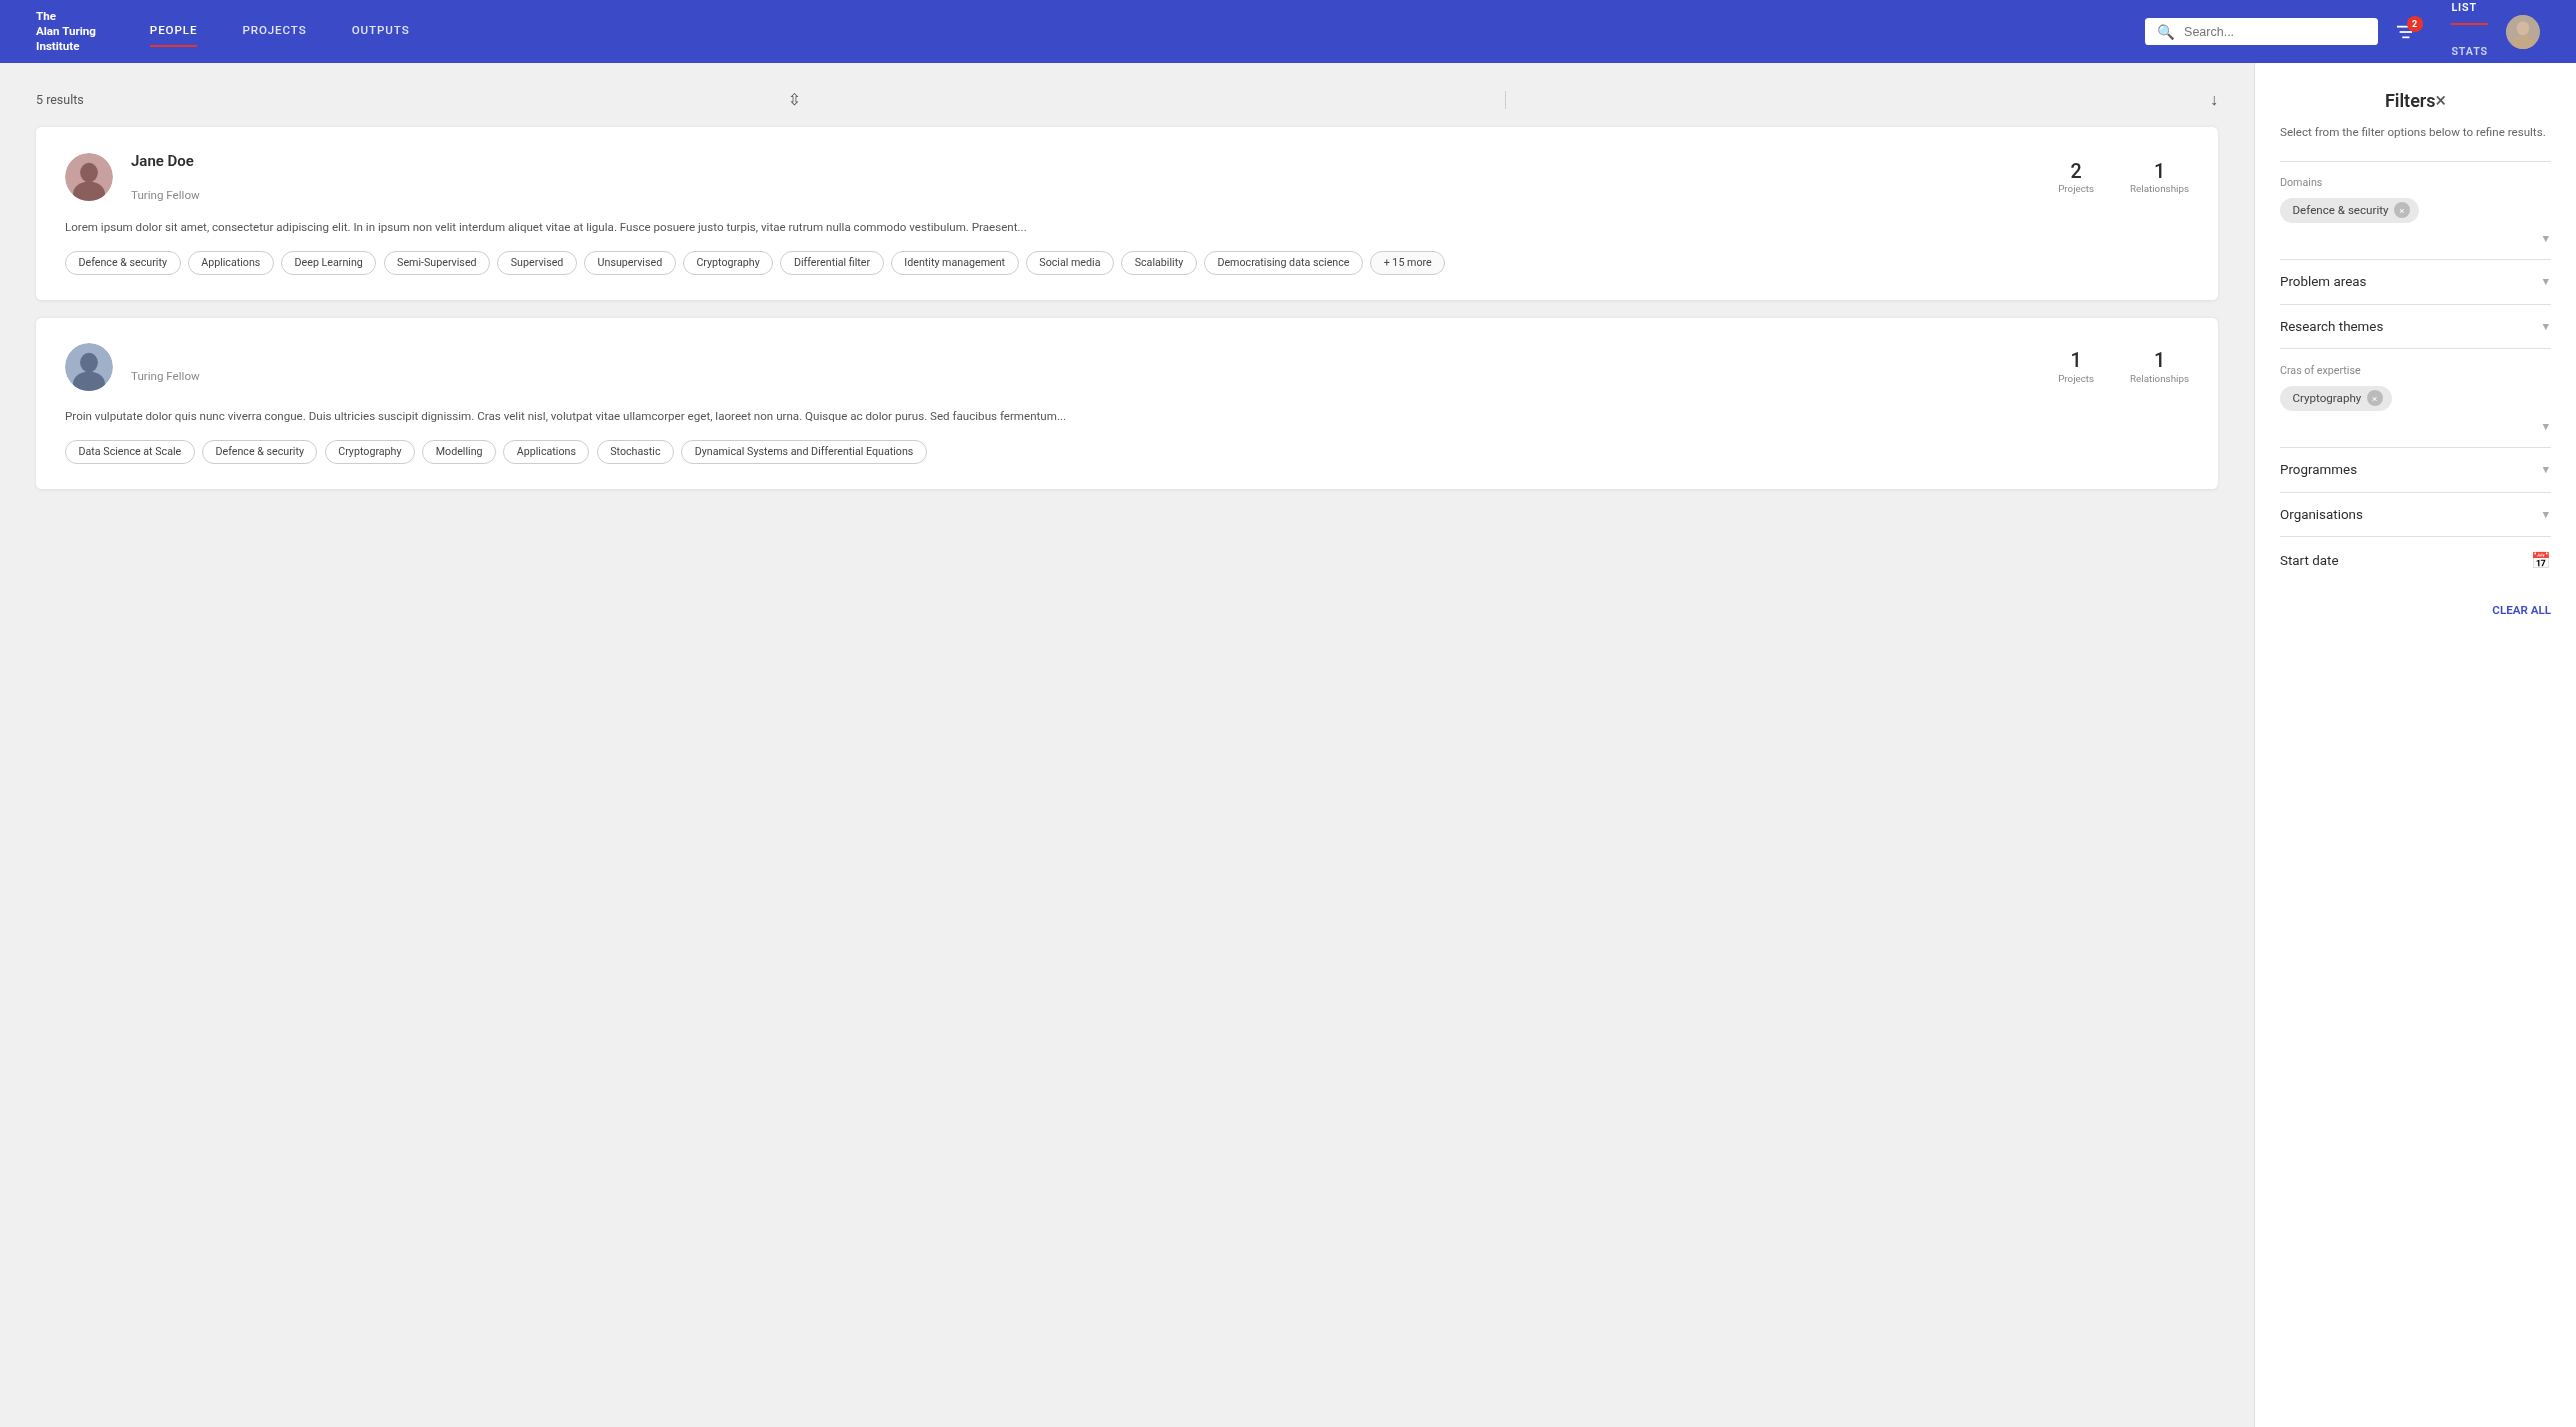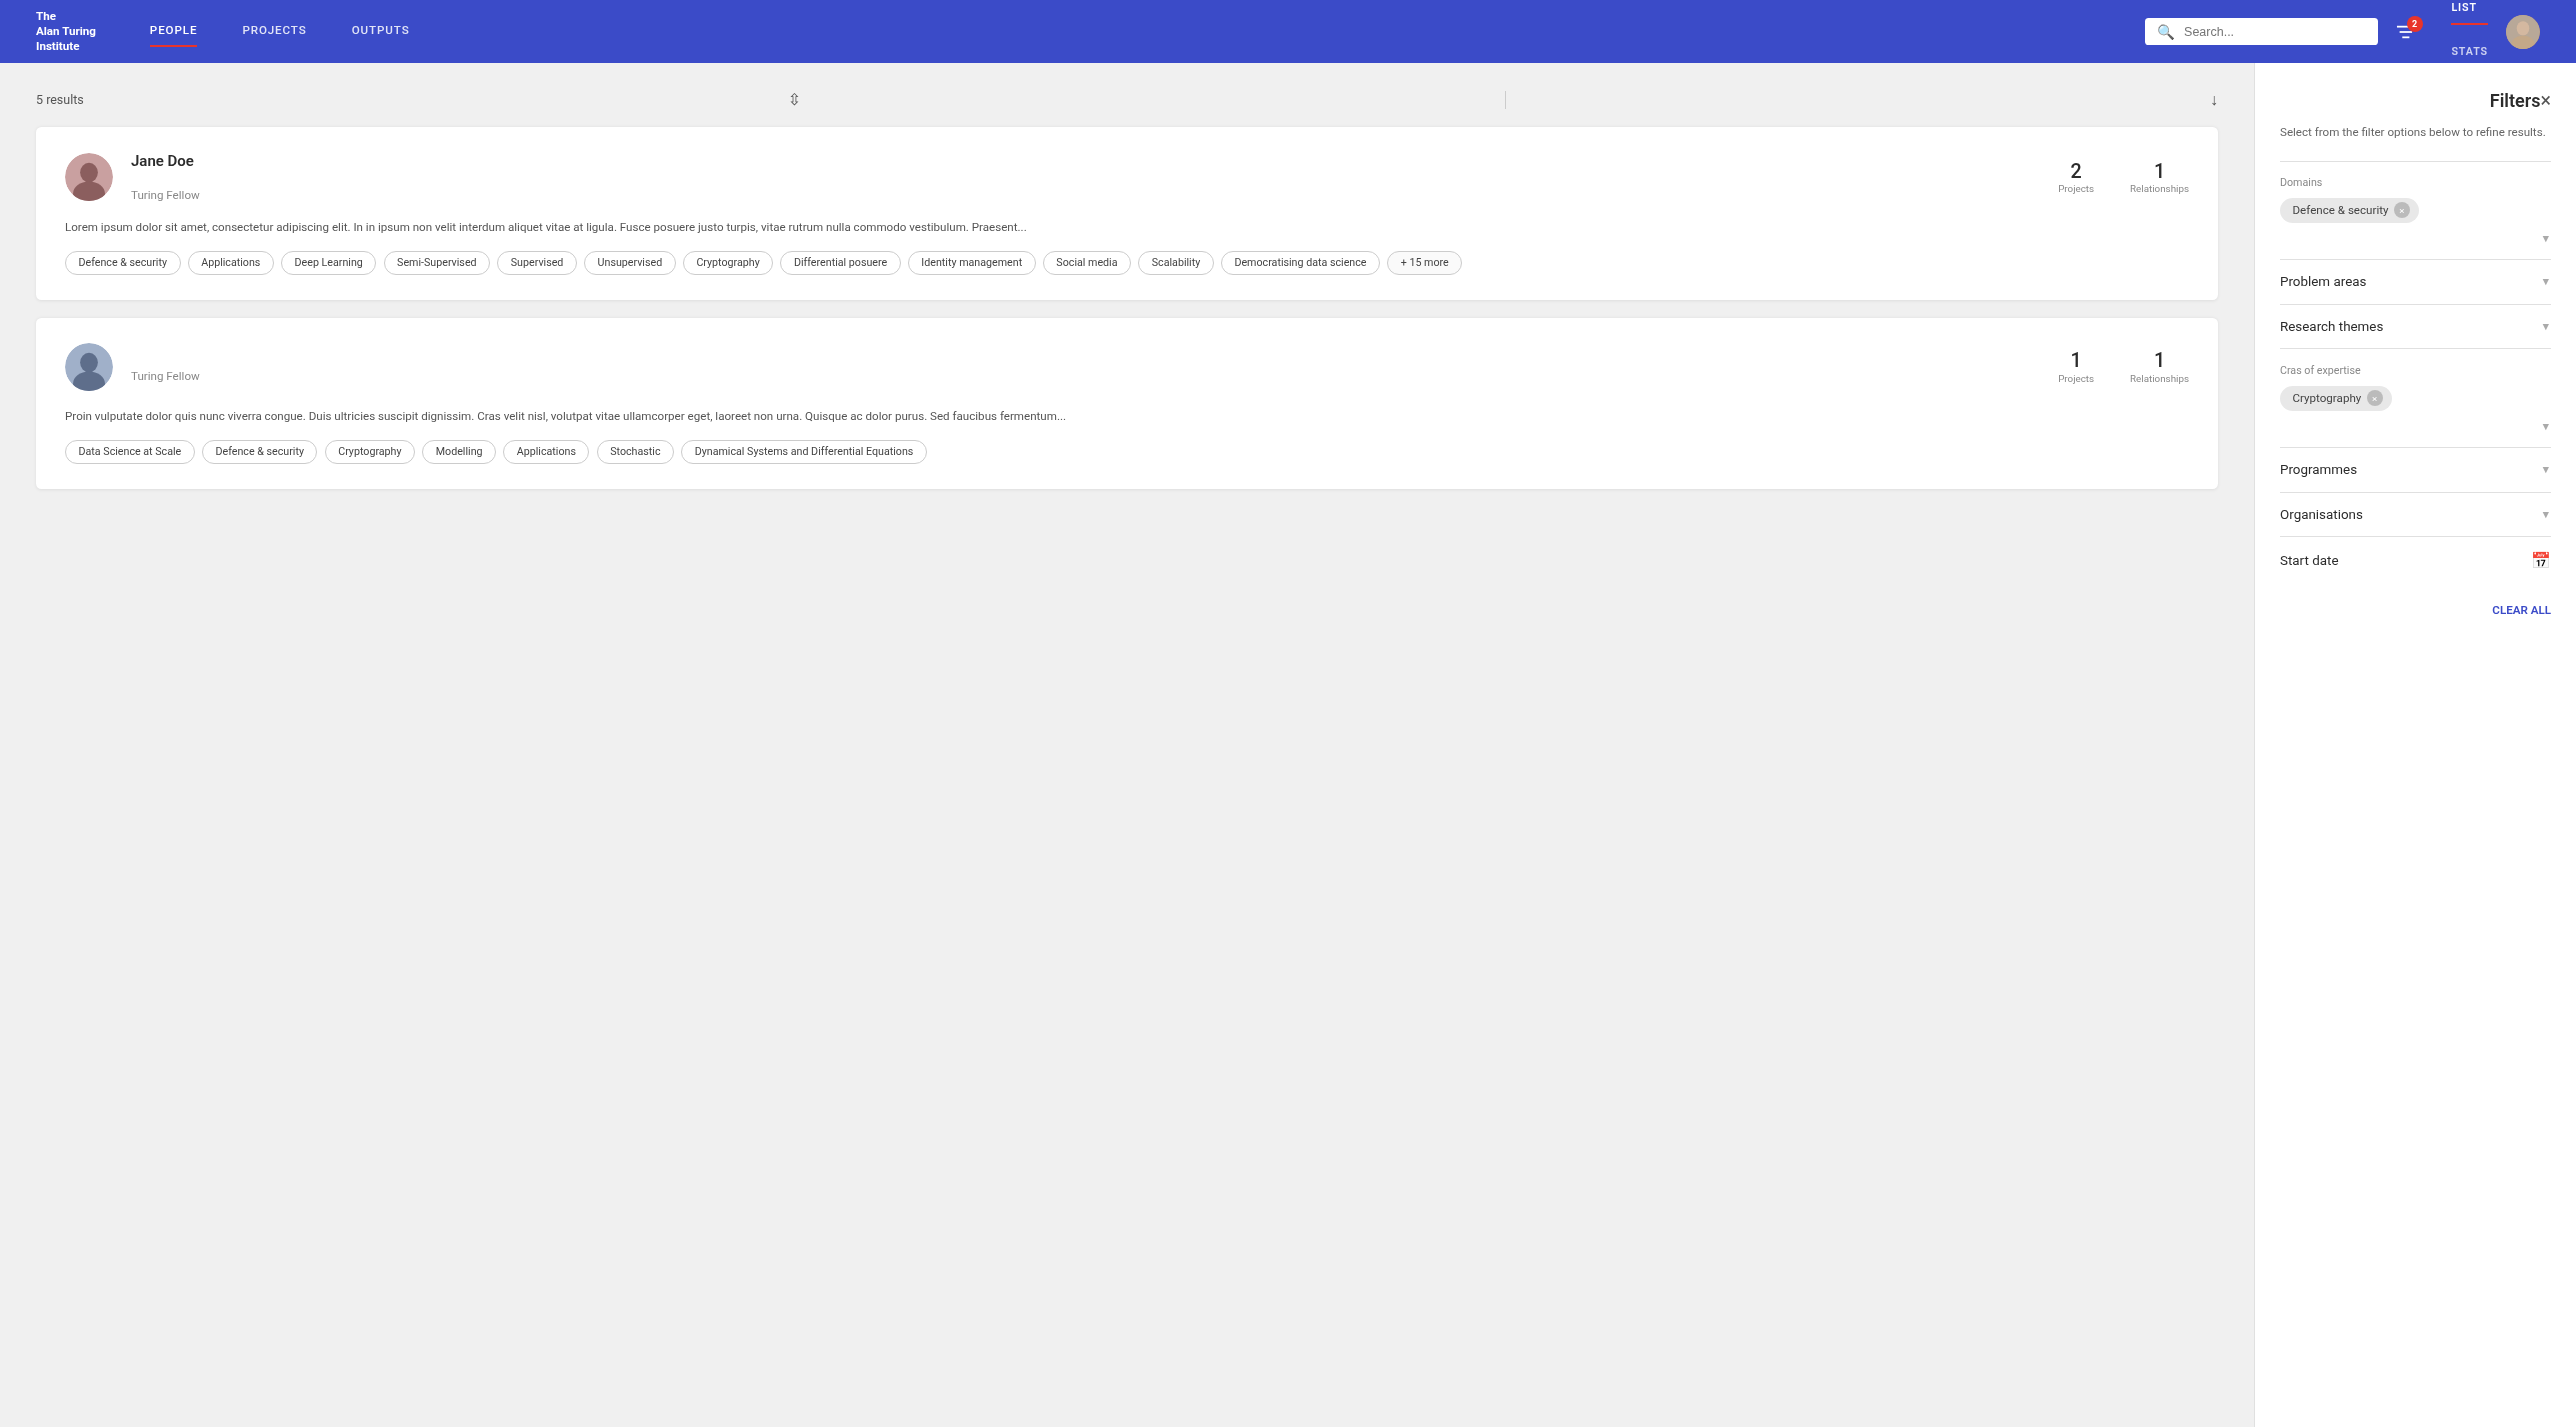--- a/index.html
+++ b/index.html
@@ -259,21 +259,21 @@
     .sidebar {
       width: 322px;
       background: white;
       border-left: 0.9px solid #e0e0e0;
       padding: 27px 25px;
       flex-shrink: 0;
     }
     .filters-header {
       display: flex;
       align-items: center;
-      justify-content: flex-end;
+      justify-content: center;
       margin-bottom: 12.5px;
     }
     .filters-title {
       font-size: 18px;
       font-weight: 600;
       color: #2c2c2c;
     }
     .close-btn {
       font-size: 19.7px;
       color: #555;
@@ -431,21 +431,21 @@
     </div>
     <p class="person-bio">Lorem ipsum dolor sit amet, consectetur adipiscing elit. In in ipsum non velit interdum aliquet vitae at ligula. Fusce posuere justo turpis, vitae rutrum nulla commodo vestibulum. Praesent...</p>
     <div class="tags">
             <span class="tag">Defence &amp; security</span>
             <span class="tag">Applications</span>
             <span class="tag">Deep Learning</span>
             <span class="tag">Semi-Supervised</span>
             <span class="tag">Supervised</span>
             <span class="tag">Unsupervised</span>
             <span class="tag">Cryptography</span>
-            <span class="tag">Differential posuere</span>
+            <span class="tag">Differential filter</span>
             <span class="tag">Identity management</span>
             <span class="tag">Social media</span>
             <span class="tag">Scalability</span>
             <span class="tag">Democratising data science</span>
             <span class="tag-more">+ 15 more</span>
           </div>
   </div>
         <div class="person-card">
     <div class="card-header">
       <div class="person-avatar">

